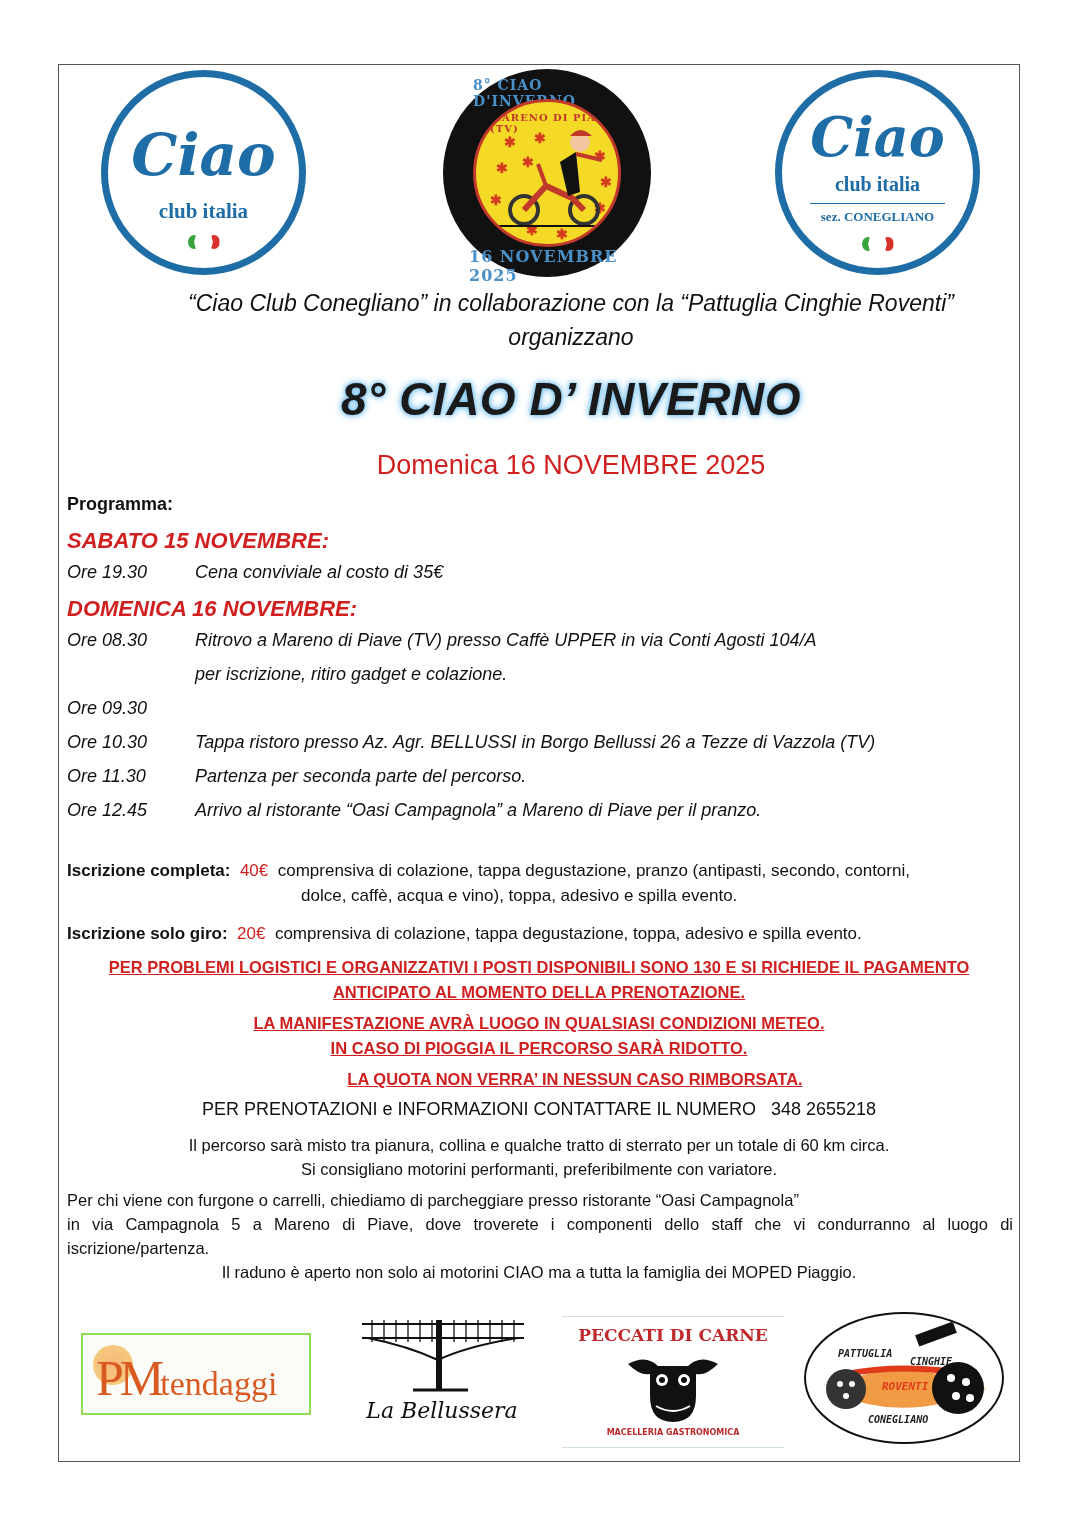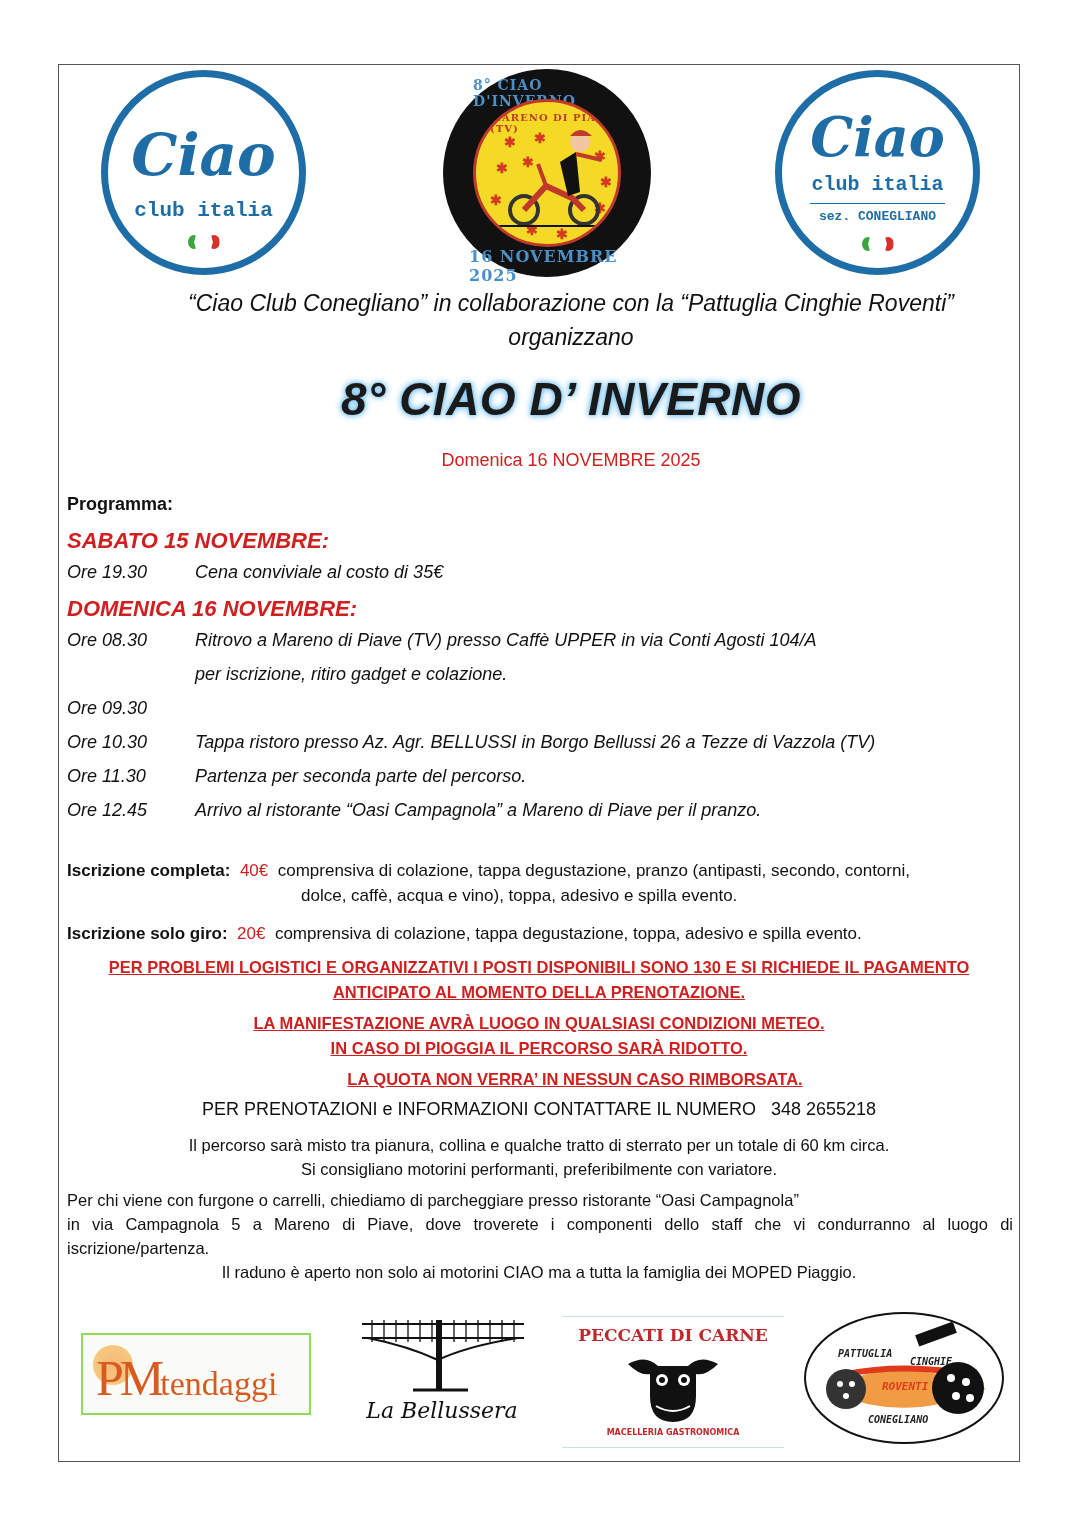--- a/index.html
+++ b/index.html
@@ -6,35 +6,35 @@
   body { width: 1080px; height: 1528px; position: relative; font-family: "Liberation Sans", sans-serif; color: #111; }
   .frame { position: absolute; left: 58px; top: 64px; width: 962px; height: 1398px; border: 1.5px solid #555; box-sizing: border-box; }
   .abs { position: absolute; }
   .center { text-align: center; padding-left: 32px; }
   .narrow { font-family: "Liberation Sans Narrow", "Liberation Sans", sans-serif; }
   .it { font-style: italic; }
 
   
   .logo-circle { position: absolute; border: 7px solid #1f6da6; border-radius: 50%; box-sizing: border-box; background: #fff; }
   .ciao-script { position: absolute; left: 0; right: 0; text-align: center; font-family: "DejaVu Serif", serif; font-style: italic; font-weight: bold; color: #1f6da6; }
-  .club-text { position: absolute; left: 0; right: 0; text-align: center; font-family: Liberation Mono, monospace; font-weight: bold; color: #1f6da6; }
+  .club-text { position: absolute; left: 0; right: 0; text-align: center; font-family: Liberation Serif, serif; font-weight: bold; color: #1f6da6; }
   .flag { position: absolute; left: 50%; transform: translateX(-50%); display: flex; gap: 8px; }
   .flag span { display: block; width: 12px; height: 14px; border-radius: 50%; }
   .flag .g { background: #3aa43f; clip-path: polygon(0 0, 70% 0, 55% 50%, 70% 100%, 0 100%); }
   .flag .r { background: #d8302a; clip-path: polygon(30% 0, 100% 0, 100% 100%, 30% 100%, 45% 50%); }
 
   
   .badge { position: absolute; left: 443px; top: 69px; width: 208px; height: 208px; border-radius: 50%; background: #111; }
   .badge-inner { position: absolute; left: 30px; top: 30px; width: 148px; height: 148px; border-radius: 50%; background: #f5d927; border: 3px solid #c0392b; box-sizing: border-box; overflow: hidden; }
   .badge-text { position: absolute; color: #4a90c8; font-family: "DejaVu Serif", serif; font-weight: bold; font-size: 15px; letter-spacing: 1px; }
   .star { position: absolute; color: #d33b1c; font-size: 14px; font-weight: bold; }
 
   .intro { top: 286px; left: 58px; width: 962px; font-size: 23px; line-height: 34px; }
   .title { top: 372px; left: 58px; width: 962px; font-size: 46px; font-weight: bold; font-style: italic; color: #1a1a1a; text-shadow: 0 0 3px #7fc4ef, 0 0 6px #7fc4ef, 0 0 8px #a8d8f5; letter-spacing: 0.5px; }
-  .date { top: 450px; left: 58px; width: 962px; font-size: 18px; color: #d01f1f; }
+  .date { top: 450px; left: 58px; width: 962px; font-size: 27px; color: #d01f1f; }
 
   .prog-label { left: 67px; top: 494px; font-size: 18px; font-weight: bold; }
   .day-head { left: 67px; font-size: 22px; font-weight: bold; font-style: italic; color: #d01f1f; }
   .row { left: 67px; font-size: 18px; font-style: italic; display: flex; }
   .row .time { width: 128px; }
 
   .fee { left: 67px; font-size: 17px; }
   .fee .lbl { font-weight: bold; }
   .fee .price { color: #d01f1f; }
   .warn { left: 58px; width: 962px; text-align: center; font-size: 16.5px; font-weight: bold; color: #d01f1f; text-decoration: underline; line-height: 25px; }

